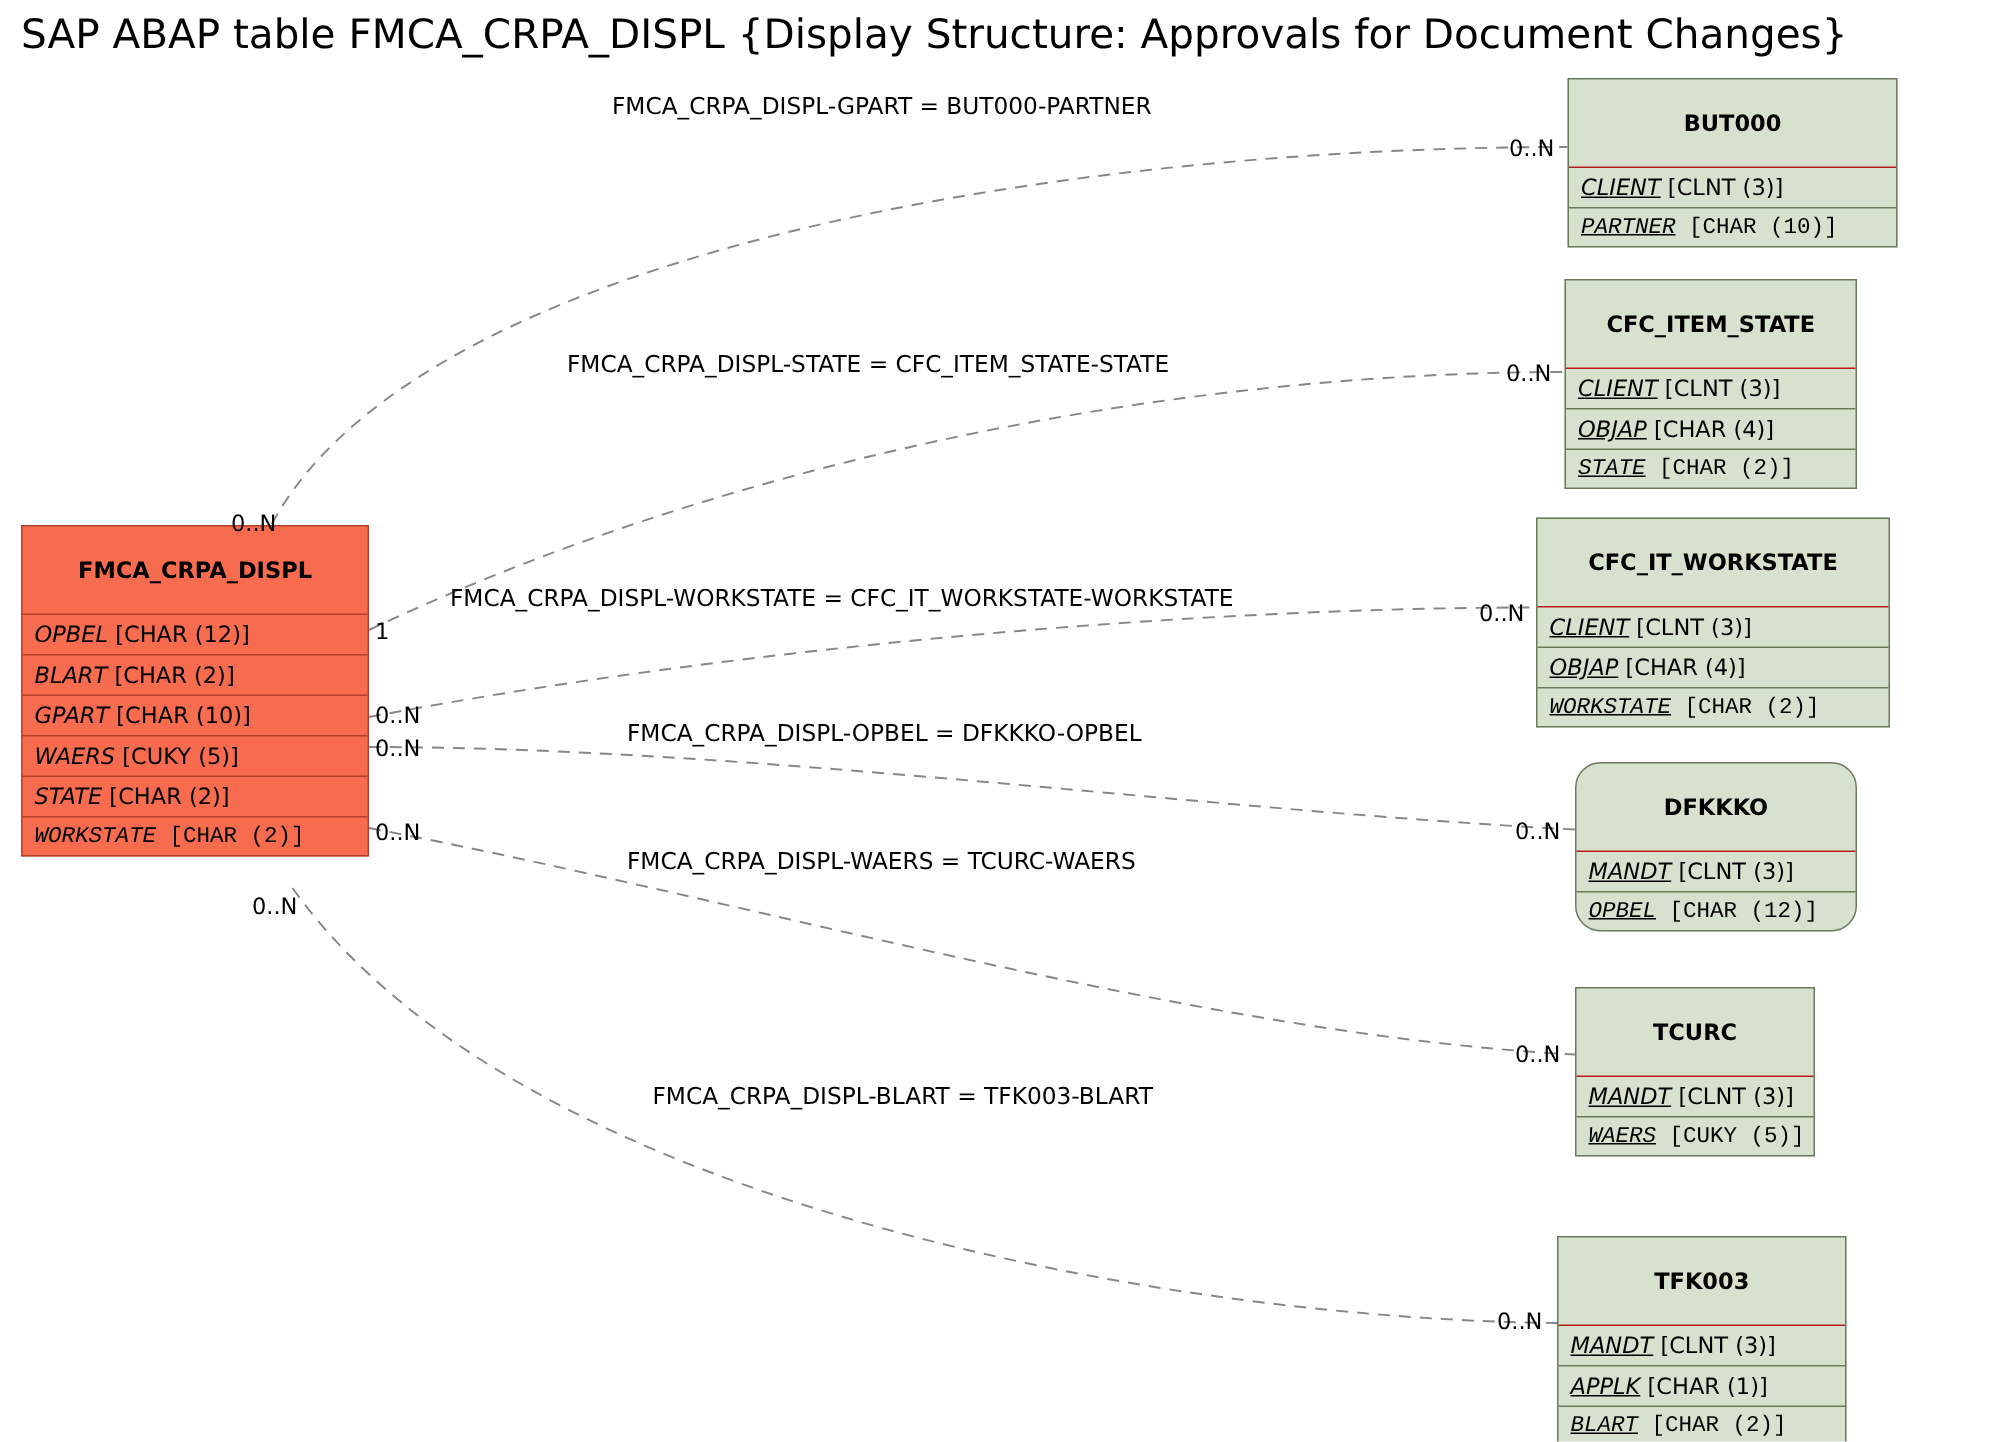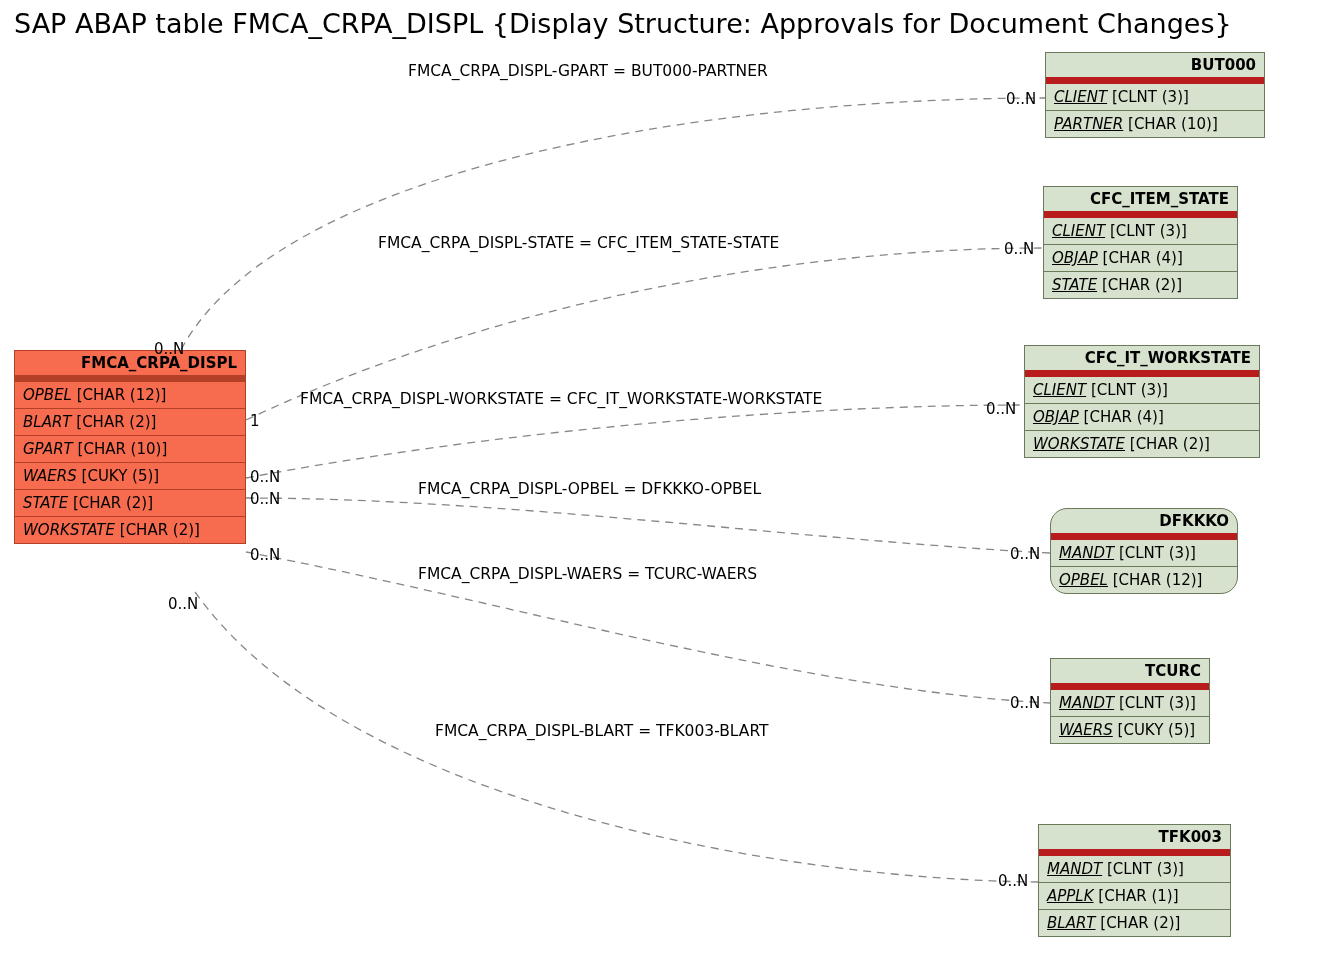--- a/index.html
+++ b/index.html
@@ -26,33 +26,33 @@
     border: 1px solid #6b7a5a;
     background: #d6e2cd;
     box-sizing: border-box;
   }
   .entity.main {
     background: #f76b4e;
     border-color: #b44028;
   }
   .entity .hdr {
     font-weight: bold;
-    text-align: right;
-    padding: 3px 8px;
-    border-bottom: 7px solid #b91c1c;
+    text-align: center;
+    padding: 20px 8px;
+    border-bottom: 1px solid #b91c1c;
     white-space: nowrap;
   }
   .entity.main .hdr { border-bottom-color: #b44028; }
   .entity .row {
     padding: 4px 8px;
     border-bottom: 1px solid #6b7a5a;
     white-space: nowrap;
   }
   .entity.main .row { border-bottom-color: #b44028; }
-  .entity .row:last-child { border-bottom: none; }
+  .entity .row:last-child { border-bottom: none; font-family: Liberation Mono, monospace; }
   .entity .fname { font-style: italic; text-align: right; }
   .entity .fname.key { text-decoration: underline; }
   .entity .ftype { font-style: normal; }
   .rel-label {
     position: absolute;
     font-size: 15.5px;
     white-space: nowrap;
   }
   .card {
     position: absolute;

